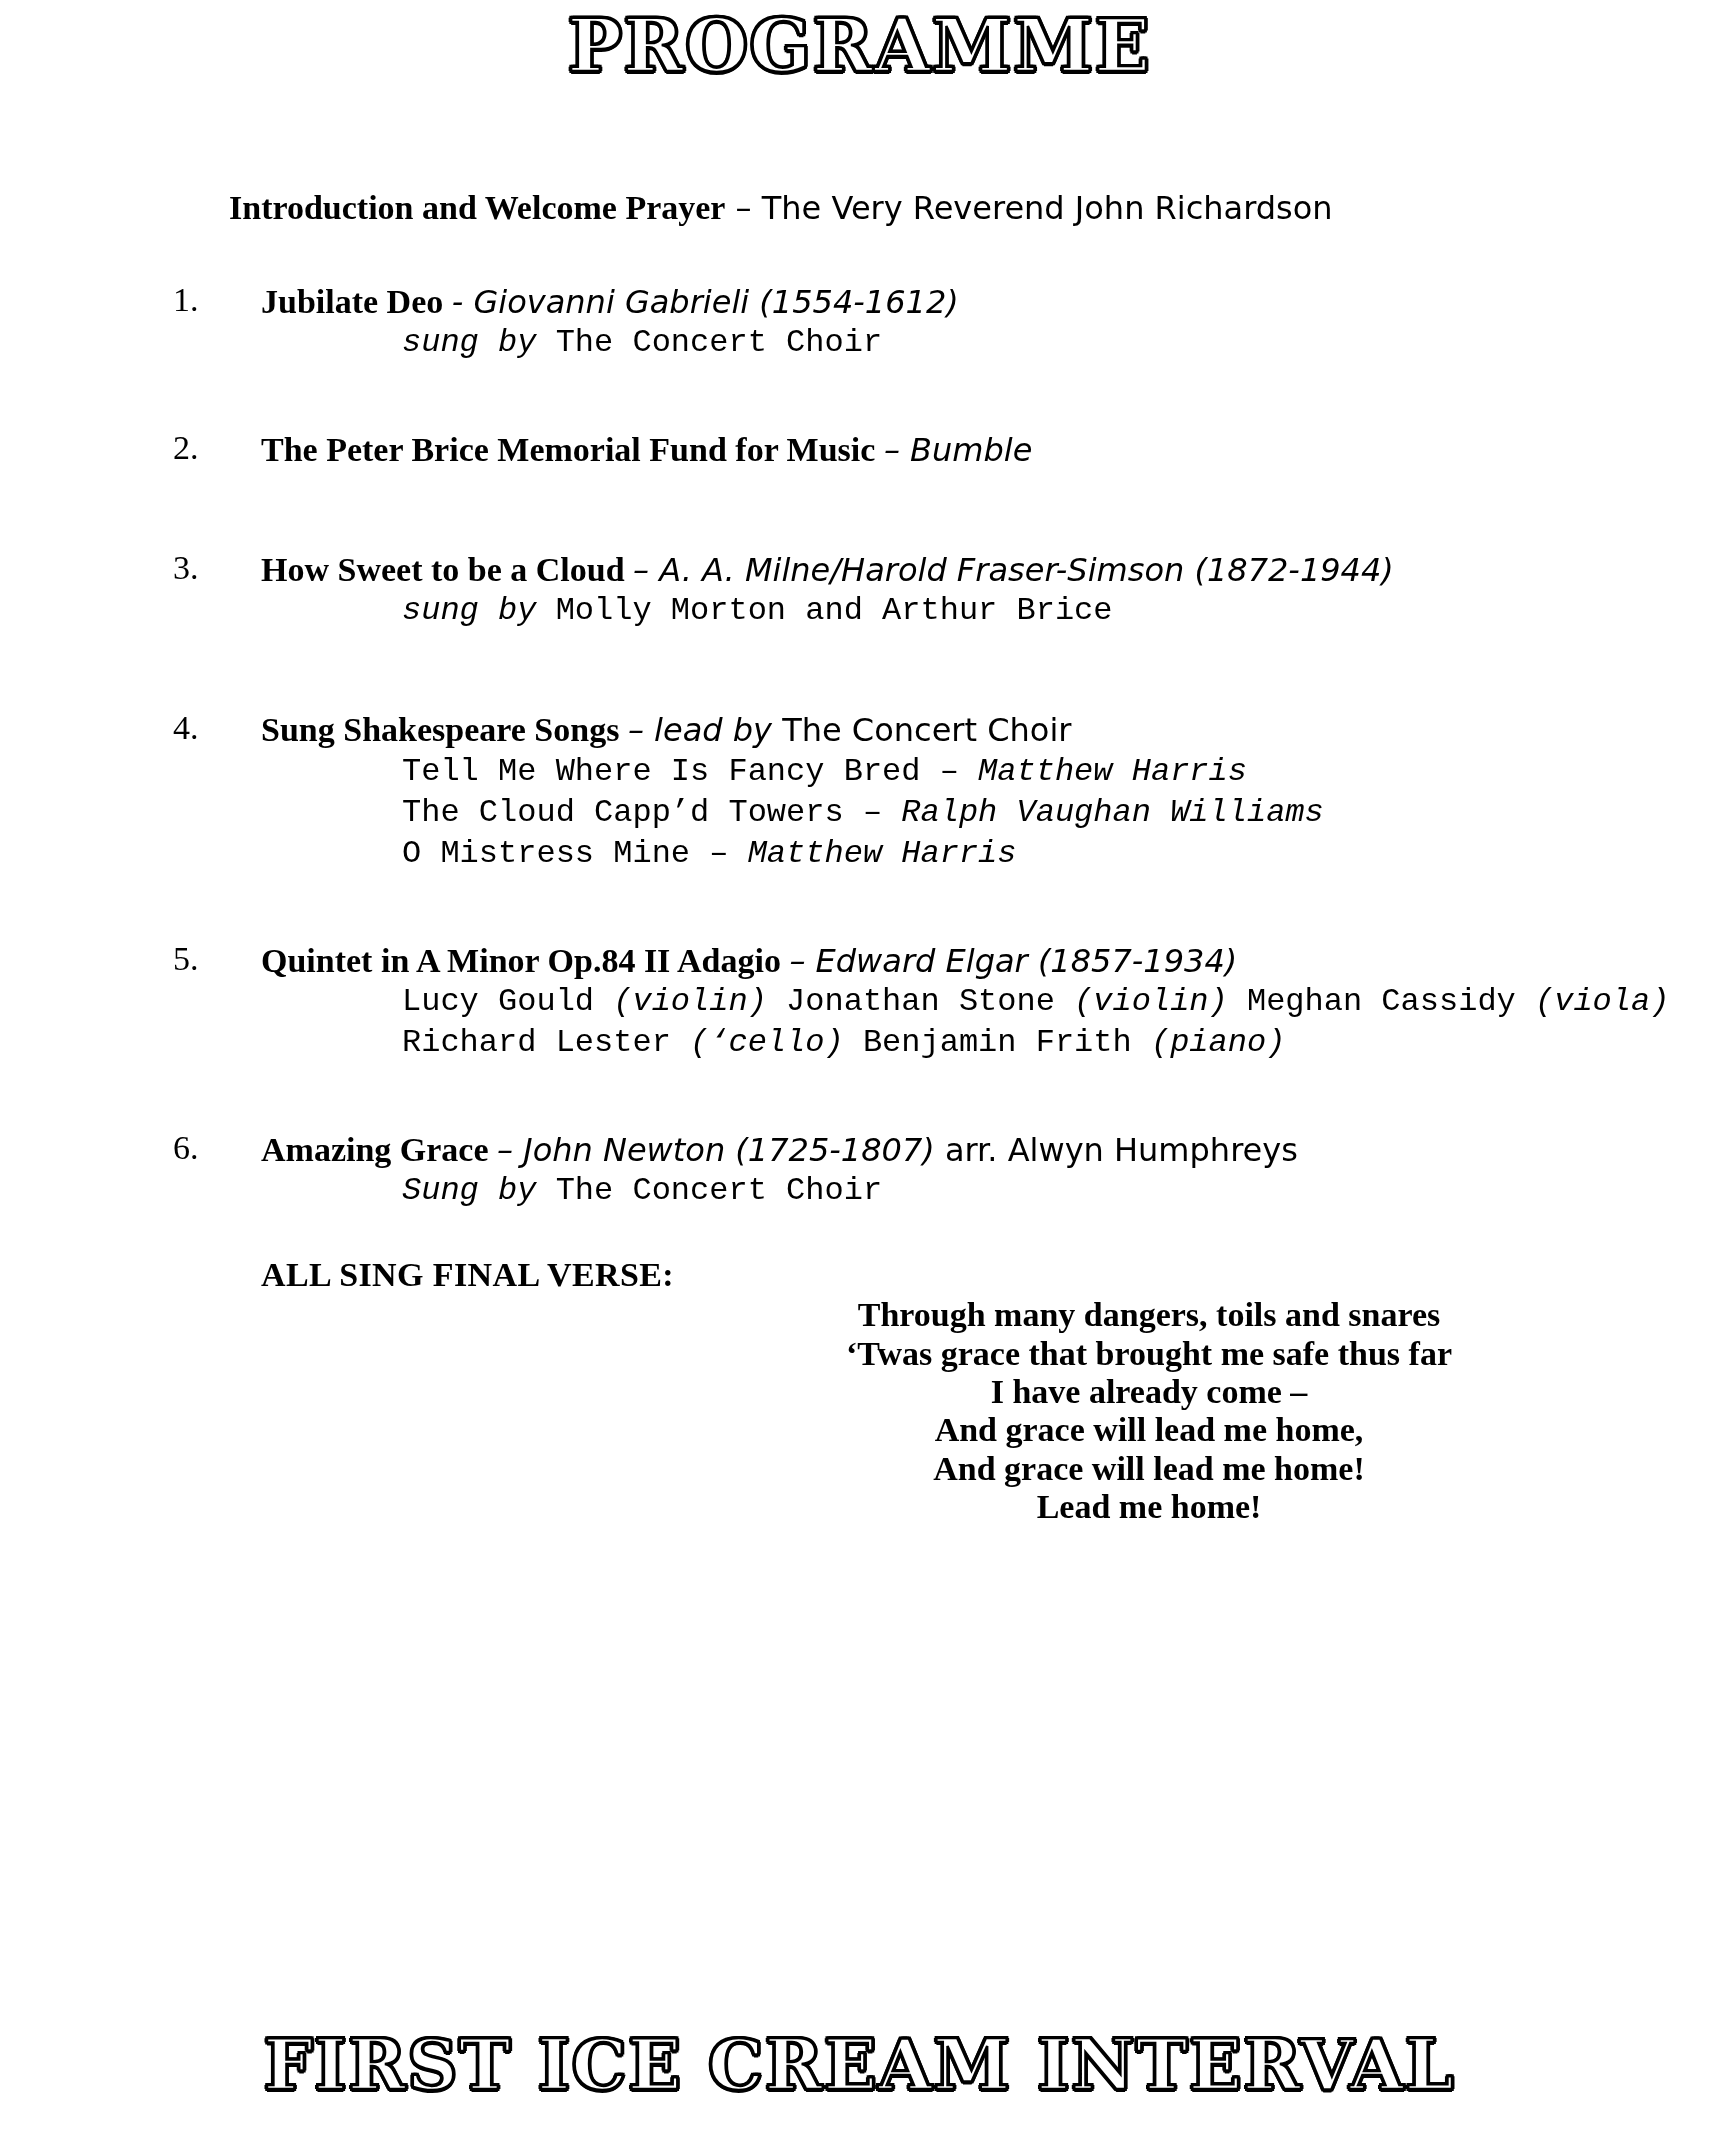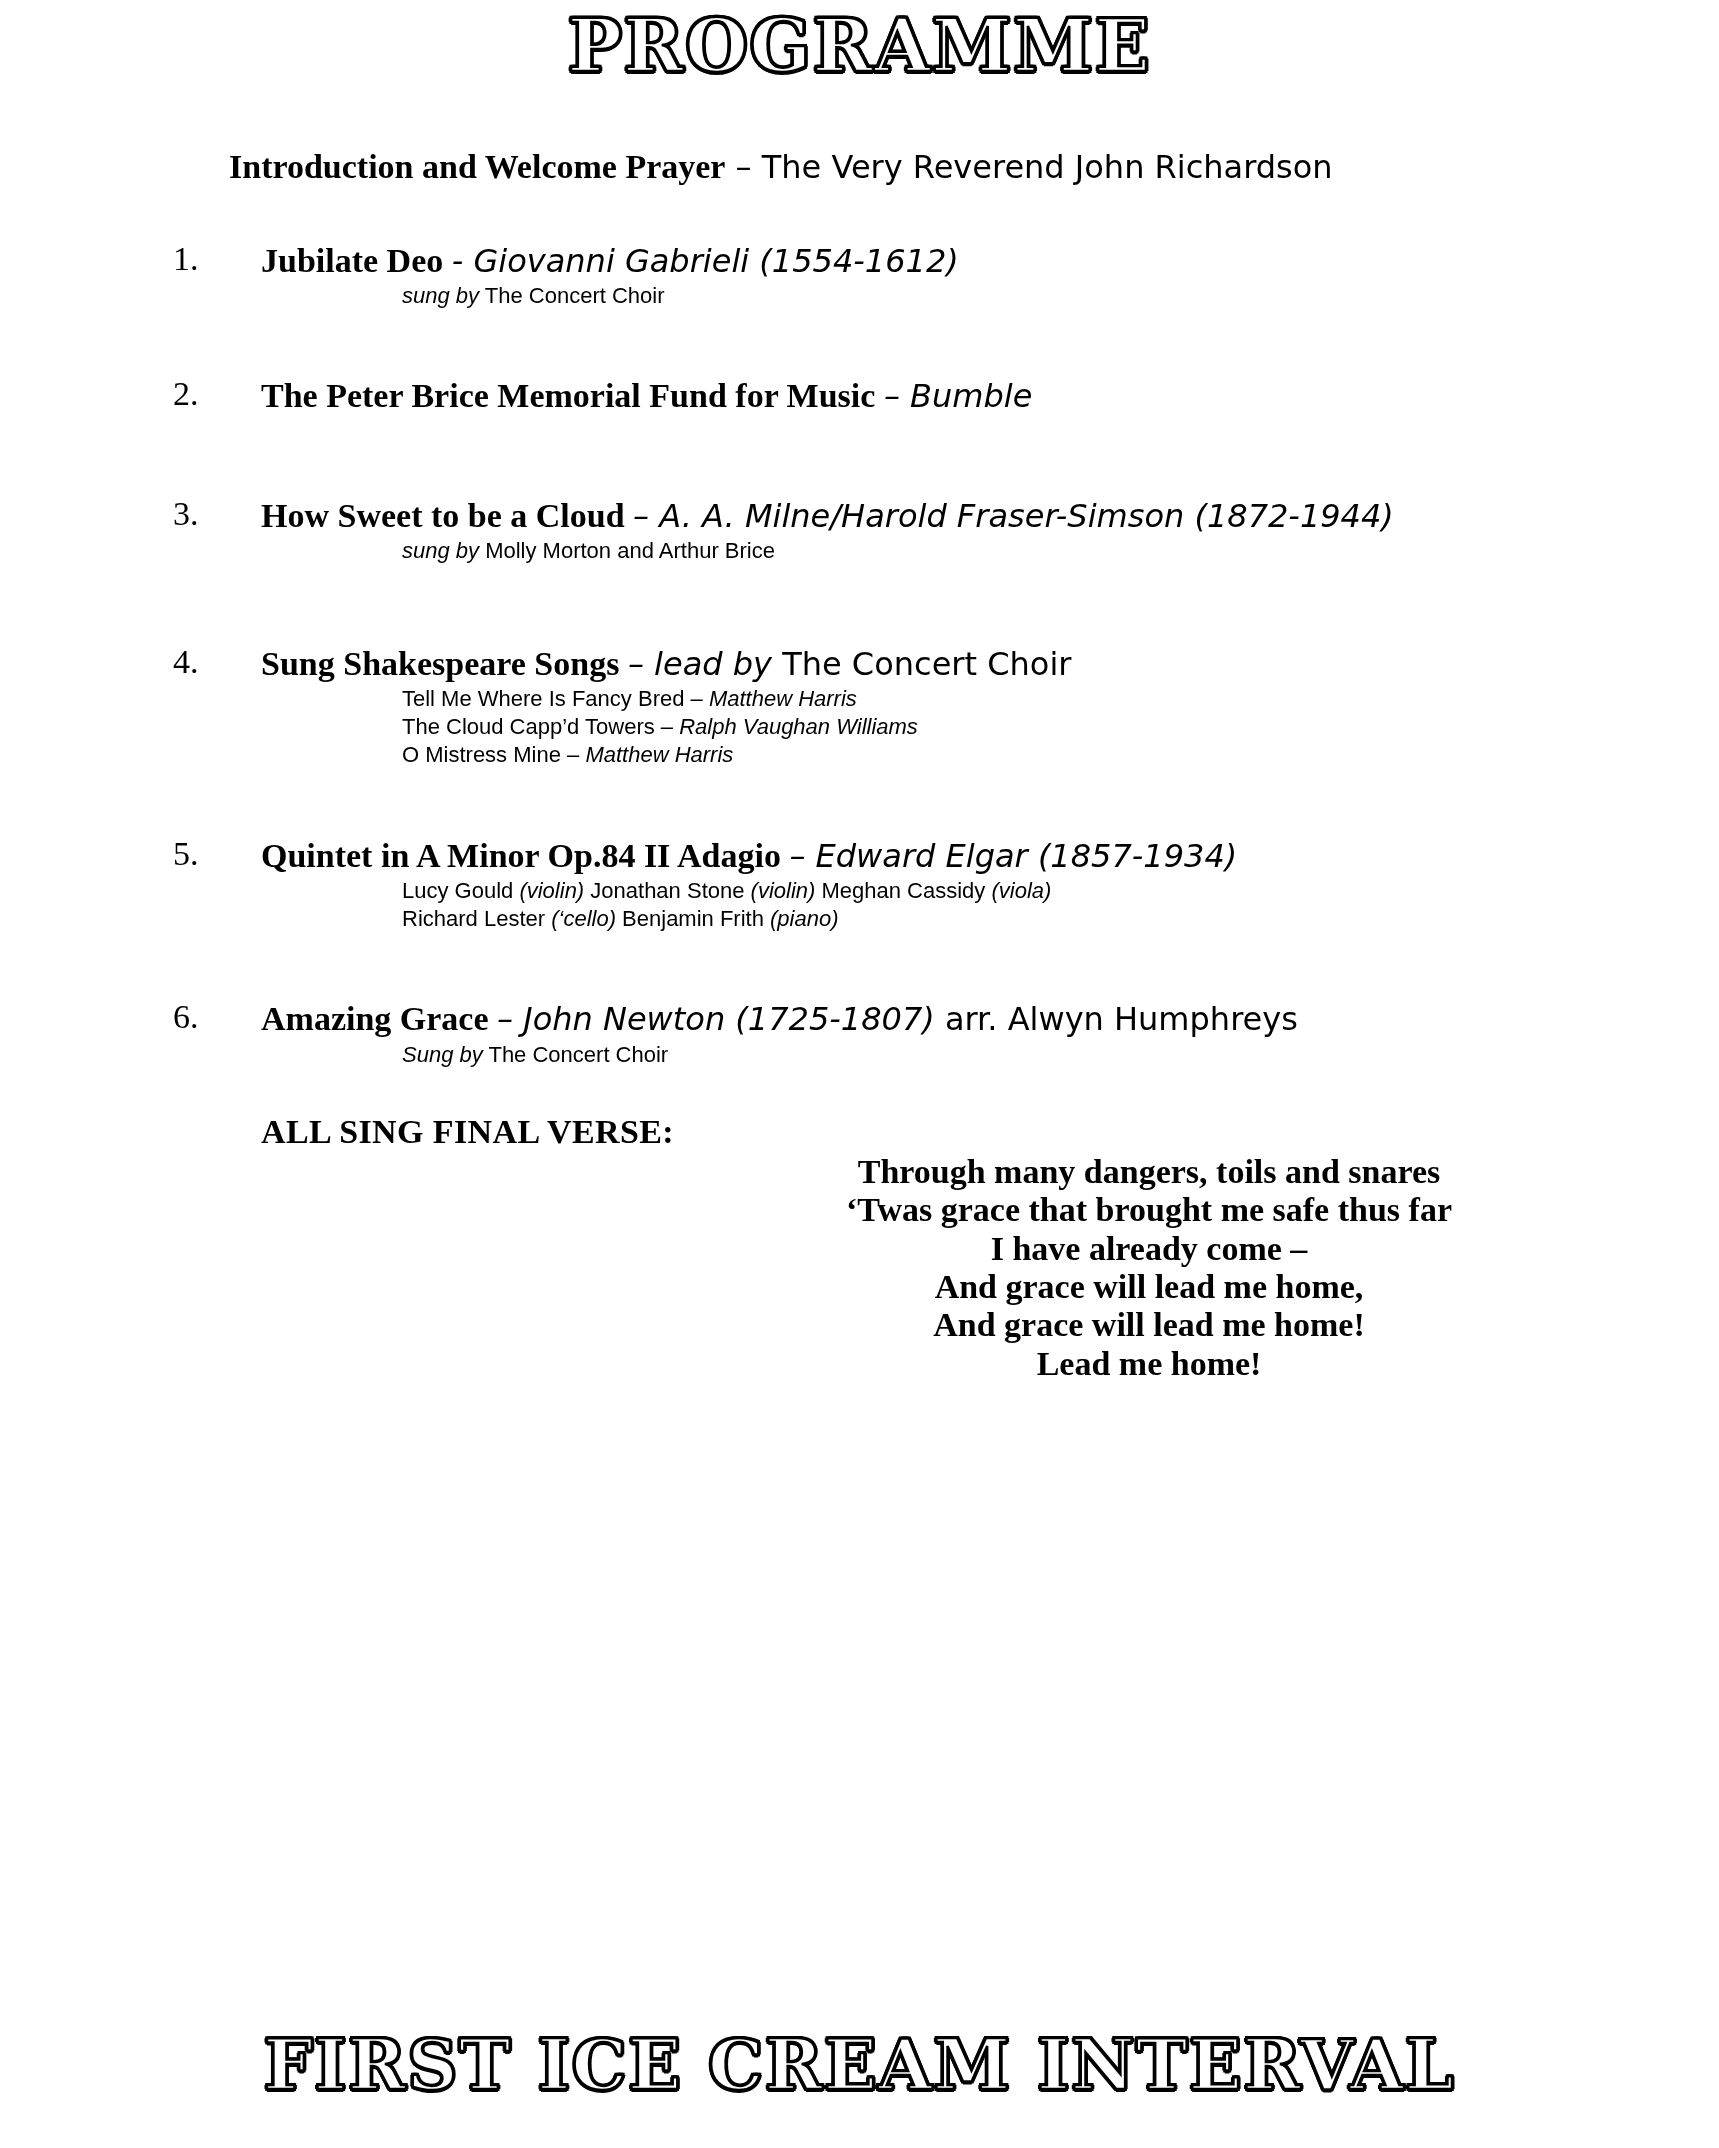--- a/index.html
+++ b/index.html
@@ -45,21 +45,21 @@
     font-size: 69px;
     line-height: 1;
     position: absolute;
     left: 0;
     right: 0;
     bottom: 49px;
   }
 
   
   .intro {
-    margin-top: 65px;
+    margin-top: 106px;
     margin-left: 195px;
     font-size: 34px;
     line-height: 1.2;
   }
   .intro .bold-serif {
     font-family: "Liberation Serif", serif;
     font-weight: bold;
   }
   .intro .rest {
     font-family: "DejaVu Sans", sans-serif;
@@ -95,22 +95,22 @@
   .t-ital {
     font-family: "DejaVu Sans", sans-serif;
     font-style: italic;
     font-size: 32px;
   }
   .t-plain {
     font-family: "DejaVu Sans", sans-serif;
     font-size: 32px;
   }
   .sub-line {
-    font-family: Liberation Sans, sans-serif;
-    font-size: 22px;
+    font-family: Liberation Mono, monospace;
+    font-size: 32px;
     line-height: 1.28;
     margin-left: 141px;
     white-space: pre-wrap;
   }
   .sub-line .it {
     font-style: italic;
   }
 
   
   .item.gap-lg { margin-bottom: 65px; }

